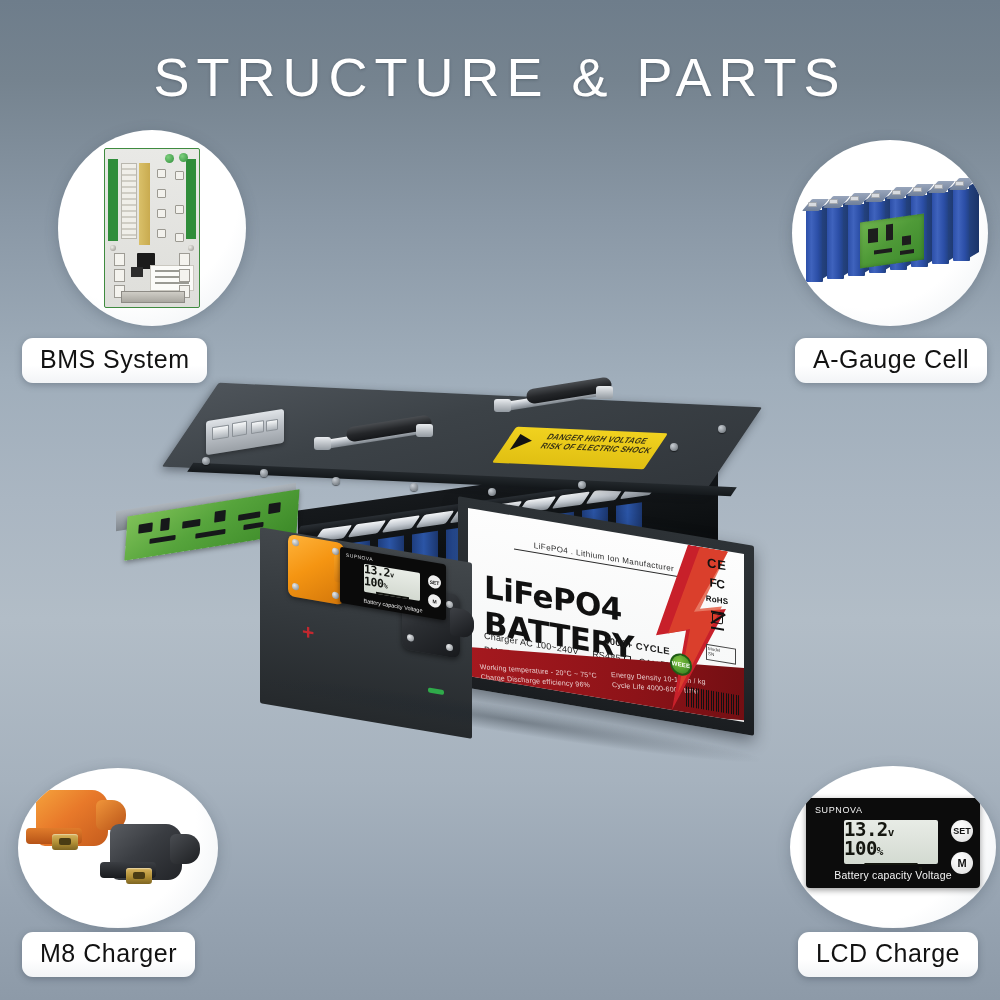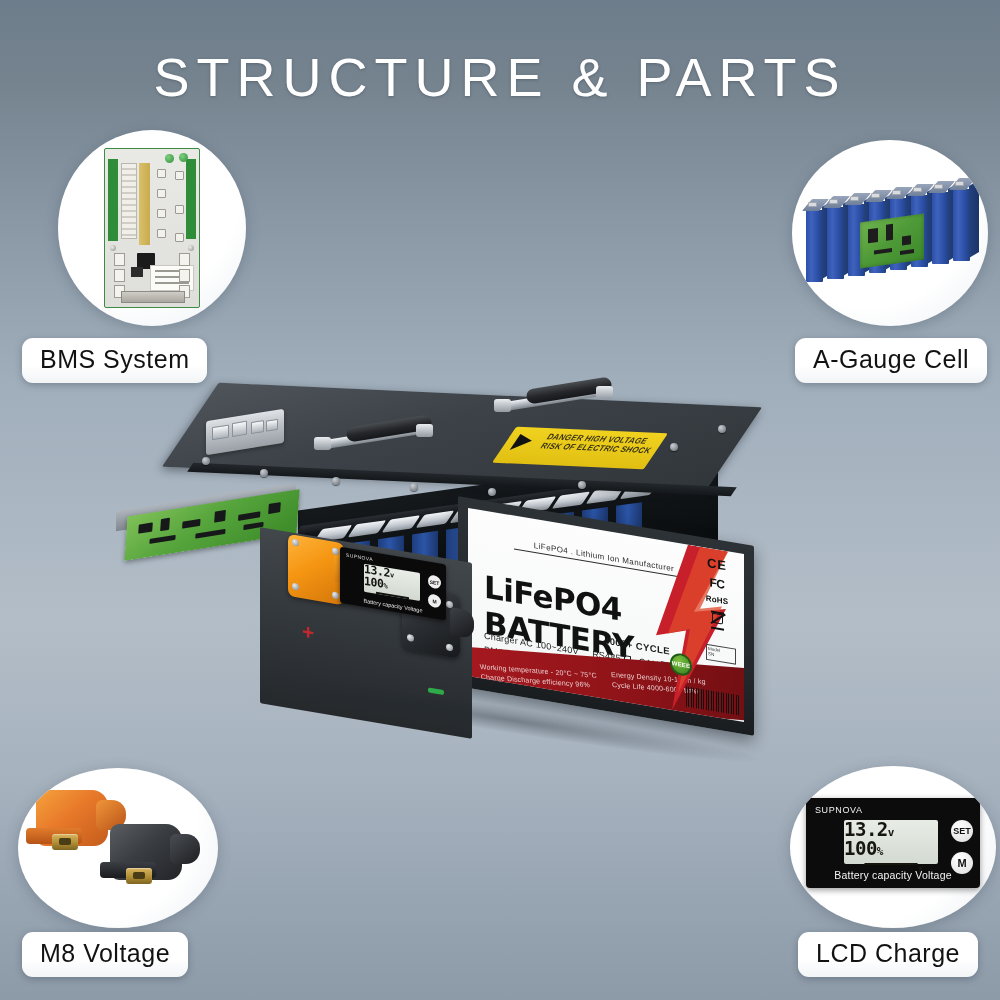--- a/index.html
+++ b/index.html
@@ -679,21 +679,21 @@
       <div class="flange"></div>
       <div class="brass"></div>
     </div>
     <div class="term term-bk">
       <div class="barrel"></div>
       <div class="flange"></div>
       <div class="brass"></div>
     </div>
   </div>
 </div>
-<div class="pill p-term">M8 Voltage</div>
+<div class="pill p-term">M8 Charger</div>
 
 <div class="circle c-lcd">
   <div class="lcd-body">
     <div class="lcd-brand">SUPNOVA</div>
     <div class="lcd-screen">
       <div class="lcd-read">
         <span>13.2</span><sub>v</sub>
         <span>100</span><sub>%</sub>
       </div>
       <div class="lcd-bar"></div>

